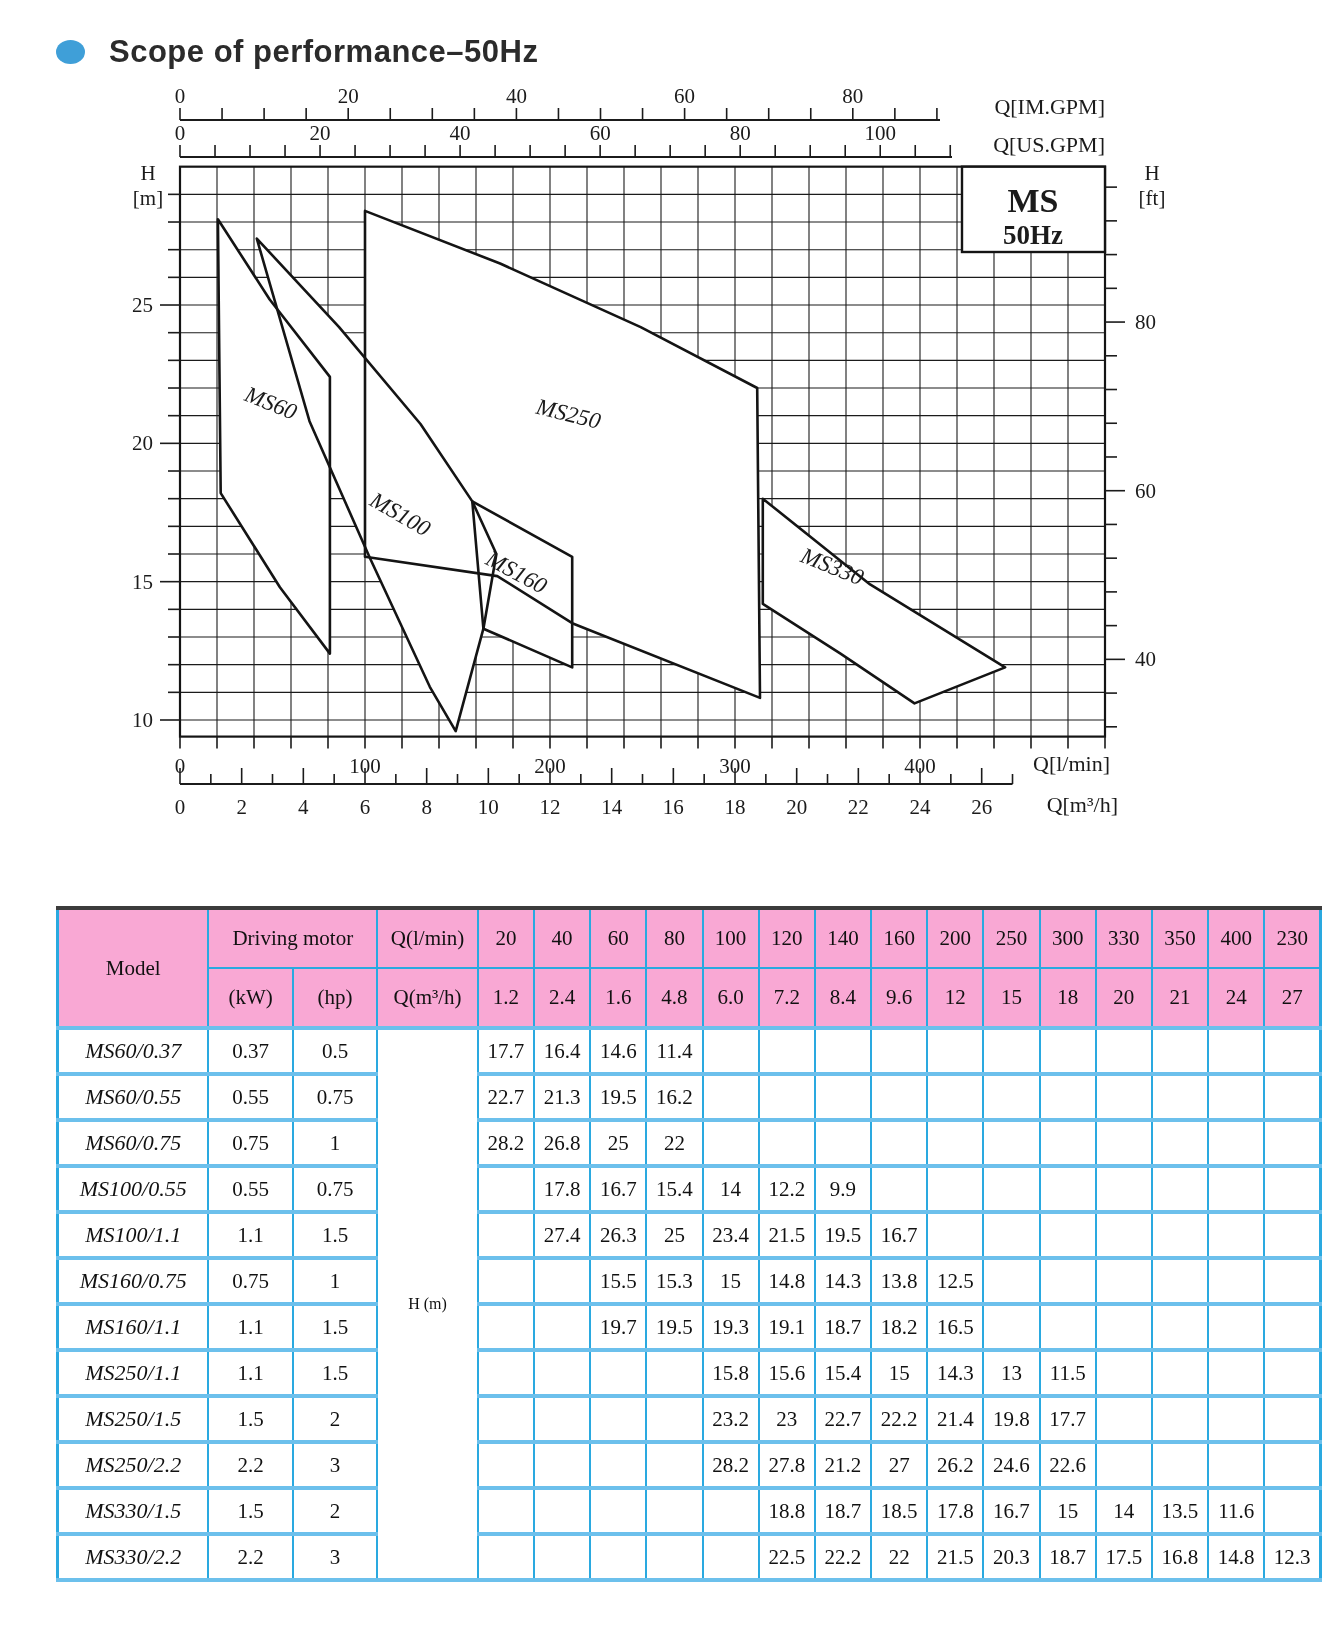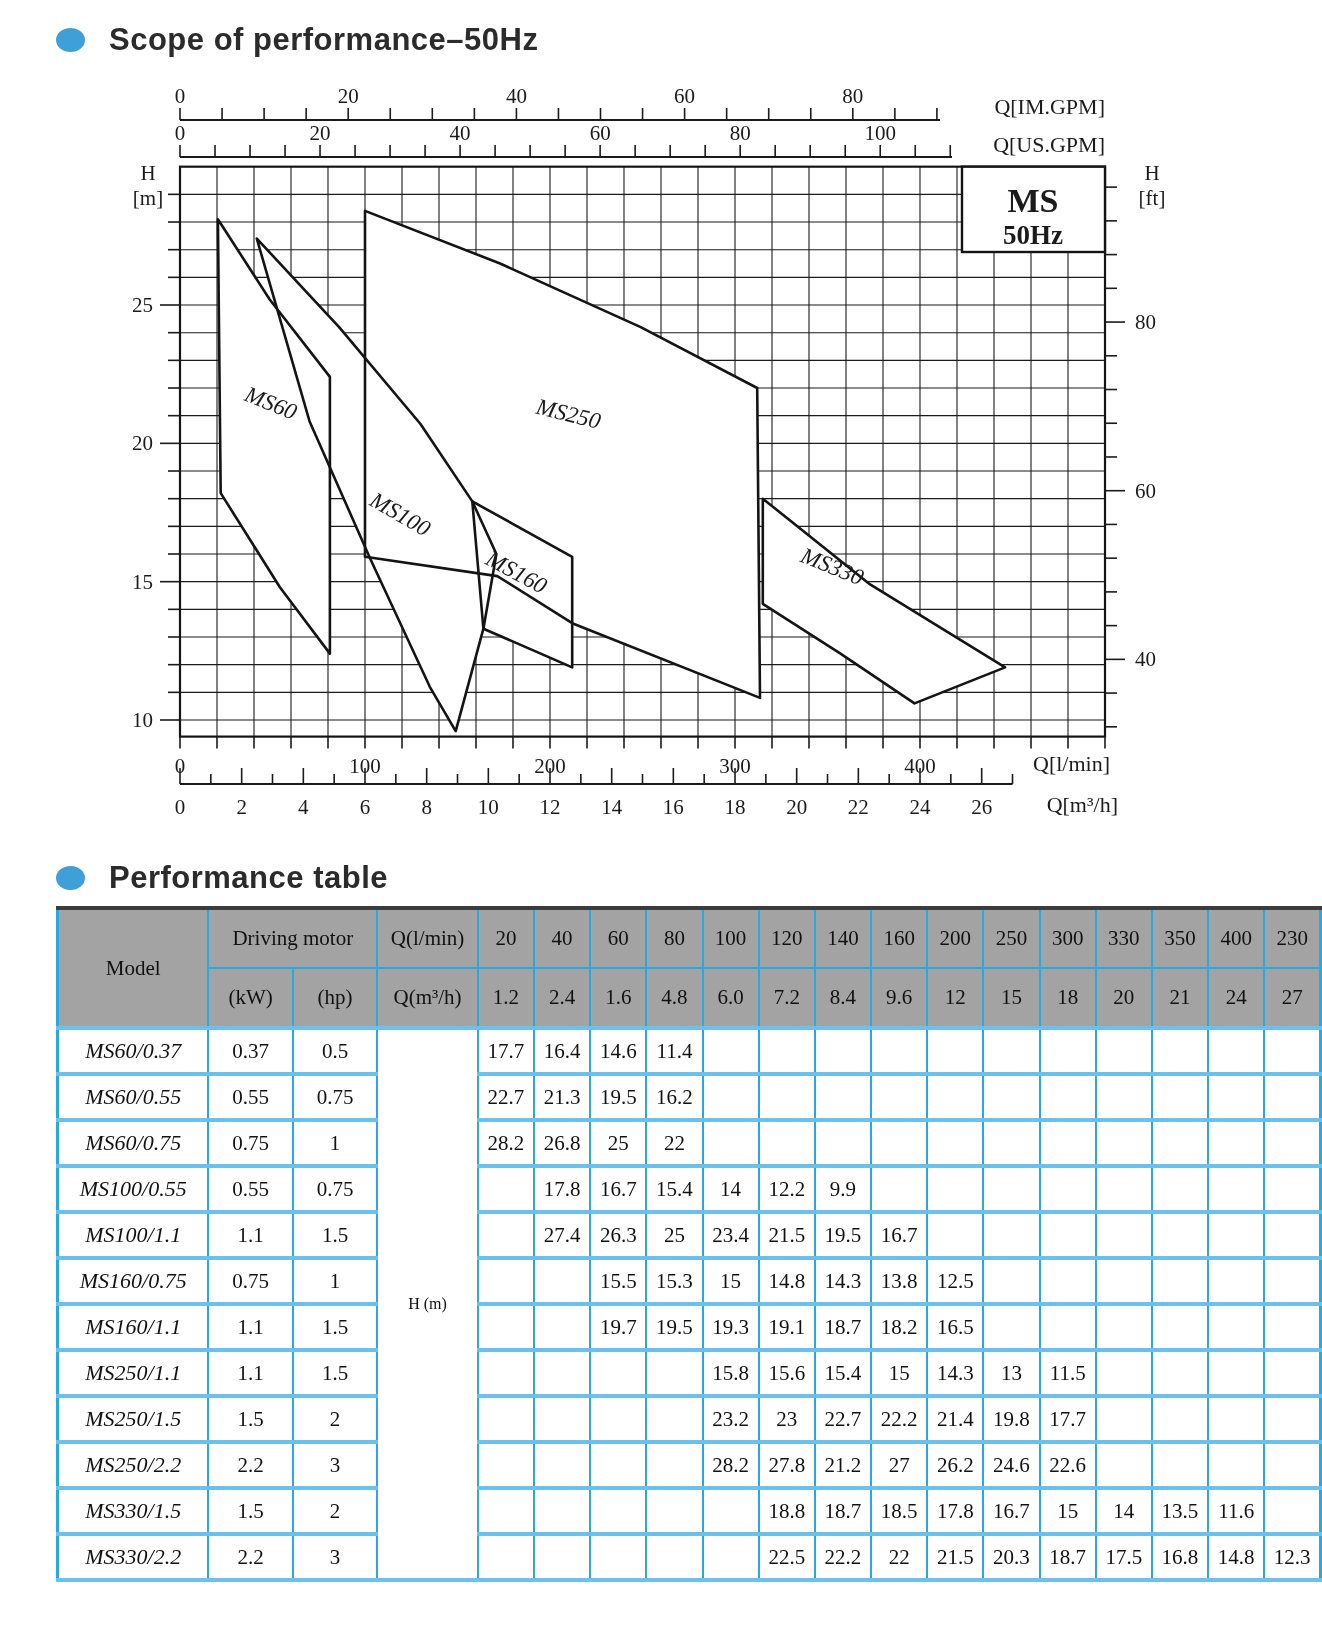--- a/index.html
+++ b/index.html
@@ -2,34 +2,34 @@
 <html><head>
 <meta charset="utf-8">
 <style>
   html,body{margin:0;padding:0;background:#fff;}
   .page{position:relative;width:1322px;height:1626px;background:#fff;overflow:hidden;
         font-family:"Liberation Serif", serif;color:#111;}
   .sec-head{position:absolute;left:56px;display:flex;align-items:center;gap:24px;}
   .sec-head .bullet{width:29px;height:24px;border-radius:50%;background:#3F9FD8;flex:0 0 auto;}
   .sec-head .txt{font-family:"Liberation Sans", sans-serif;font-weight:bold;font-size:31px;
                  color:#2b2b2b;letter-spacing:.5px;white-space:nowrap;}
-  #head1{top:22px;}
+  #head1{top:34px;}
   #head2{top:860px;}
   #chart{position:absolute;left:0;top:0;width:1322px;height:850px;}
   
   .tick{font-family:"Liberation Serif",serif;font-size:21px;fill:#1b1b1b;}
   .axt{font-family:"Liberation Serif",serif;font-size:22px;fill:#1b1b1b;}
   .rlab{font-family:"Liberation Serif",serif;font-style:italic;font-size:23px;fill:#1b1b1b;}
   .msbig{font-family:"Liberation Serif",serif;font-weight:bold;font-size:34px;fill:#1b1b1b;}
   .msmed{font-family:"Liberation Serif",serif;font-weight:bold;font-size:27px;fill:#1b1b1b;}
   
   #ptable{position:absolute;left:56px;top:906px;width:1266px;border-collapse:collapse;
           table-layout:fixed;background:#fff;}
   #ptable{border:3px solid #2AA9E0;border-top:4px solid #3C3C3C;border-bottom:4px solid #2AA9E0;}
-  #ptable th{background:#a3a3a3;border:2px solid #2AA9E0;font-weight:normal;}
+  #ptable th{background:#f9a8d4;border:2px solid #2AA9E0;font-weight:normal;}
   #ptable td{border-left:2px solid #2AA9E0;border-right:2px solid #2AA9E0;
              border-top:4px solid #6CC0EC;border-bottom:4px solid #6CC0EC;background:#fff;}
   #ptable th,#ptable td{text-align:center;vertical-align:middle;
              font-family:"Liberation Serif",serif;font-size:21px;color:#111;
              padding:0;overflow:hidden;white-space:nowrap;}
   #ptable thead tr{height:60px;}
   #ptable tbody tr{height:46px;}
   #ptable td.model{font-size:22px;font-style:italic;}
   #ptable td.hcell{font-size:16px;background:#fff;}
 </style>
@@ -285,24 +285,20 @@
         <text x="796.6790000000001" y="814" class="tick" text-anchor="middle">20</text>
         <text x="858.3469000000001" y="814" class="tick" text-anchor="middle">22</text>
         <text x="920.0148000000002" y="814" class="tick" text-anchor="middle">24</text>
         <text x="981.6827000000001" y="814" class="tick" text-anchor="middle">26</text>
         <text x="1118" y="812" class="axt" text-anchor="end">Q[m³/h]</text>
         <rect x="962" y="166.67999999999995" width="143" height="85.32000000000005" fill="#ffffff" stroke="#141414" stroke-width="2.4"></rect>
         <text x="1033" y="212" class="msbig" text-anchor="middle">MS</text>
         <text x="1033" y="244" class="msmed" text-anchor="middle">50Hz</text>
       </svg></div>
 
-  <div class="sec-head" id="head2">
-    <span class="bullet"></span>
-    <span class="txt">Performance table</span>
-  </div>
 
   <table id="ptable">
     <colgroup id="pcols">
         <col style="width:150px">
         <col style="width:84px">
         <col style="width:84px">
         <col style="width:100px">
         <col style="width:55.86666666666667px">
         <col style="width:55.86666666666667px">
         <col style="width:55.86666666666667px">

